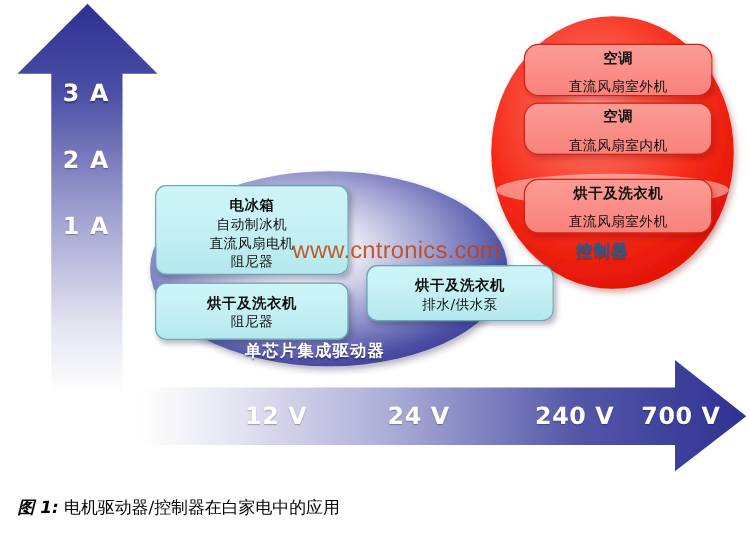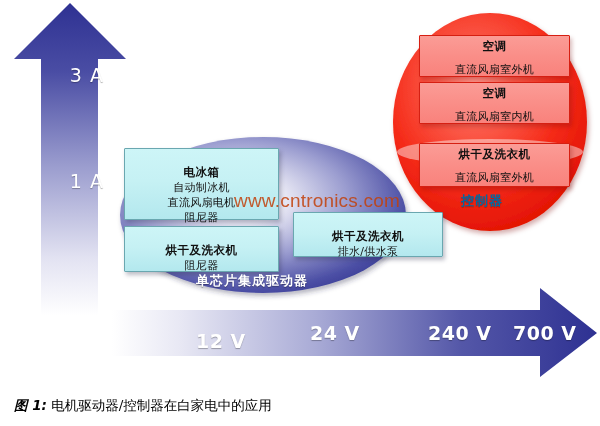--- a/index.html
+++ b/index.html
@@ -22,68 +22,68 @@
     left: 0;
     top: 0;
     width: 600px;
     height: 426px;
   }
 
   
   .amp-label {
     position: absolute;
     color: #ffffff;
-    font-weight: normal;
+    font-weight: bold;
     font-size: 19px;
     letter-spacing: 1px;
-    text-align: right;
+    text-align: center;
     width: 70px;
     text-shadow: 0 1px 1px rgba(0,0,0,0.30);
   }
   .volt-label {
     position: absolute;
     color: #ffffff;
     font-weight: bold;
     font-size: 19px;
     letter-spacing: 0.5px;
     text-align: center;
     text-shadow: 0 1px 1px rgba(0,0,0,0.30);
     white-space: nowrap;
   }
 
   
   .box-cyan {
     position: absolute;
     background: linear-gradient(180deg, #cdf5f7 0%, #c6f1f4 45%, #b3e8ee 100%);
     border: 1px solid #6aa7b0;
-    border-radius: 1px;
+    border-radius: 9px;
     box-shadow: 2px 3px 4px rgba(40,40,70,0.30);
     box-sizing: border-box;
     text-align: center;
     color: #101010;
-    padding-top: 16px;
+    padding-top: 8px;
   }
   .box-cyan .bt {
     font-weight: bold;
     font-size: 11.5px;
     line-height: 15px;
     letter-spacing: 0.5px;
   }
   .box-cyan .bl {
     font-size: 11px;
     line-height: 15px;
     letter-spacing: 0.3px;
   }
 
   
   .box-red {
     position: absolute;
     background: linear-gradient(180deg, #fb9c96 0%, #fa8e88 50%, #f9827c 100%);
     border: 1px solid #d61f12;
-    border-radius: 1px;
+    border-radius: 12px;
     box-shadow: 2px 3px 4px rgba(120,10,10,0.28);
     box-sizing: border-box;
     text-align: center;
     color: #101010;
     padding-top: 3px;
   }
   .box-red .bt {
     font-weight: bold;
     font-size: 11.5px;
     line-height: 15px;
@@ -191,23 +191,24 @@
     <polygon points="112,310 540,310 540,288 597,333 540,377 540,356 112,356" fill="url(#gradRight)"></polygon>
 
     <ellipse cx="263" cy="215" rx="143" ry="78" fill="url(#gradEllipse)" filter="url(#softShadow)"></ellipse>
 
     <ellipse cx="490" cy="122" rx="97" ry="109" fill="url(#gradCircle)" filter="url(#redShadow)"></ellipse>
 
     <ellipse cx="490" cy="152" rx="93" ry="13" fill="#ffffff" opacity="0.45"></ellipse>
   </svg>
 
   <div class="amp-label" style="left:34px; top:64px;">3 A</div>
+  <div class="amp-label" style="left:34px; top:117px;">2 A</div>
   <div class="amp-label" style="left:34px; top:170px;">1 A</div>
 
-  <div class="volt-label" style="left:196px; top:322px;margin-top:8px;">12 V</div>
+  <div class="volt-label" style="left:196px; top:322px;">12 V</div>
   <div class="volt-label" style="left:310px; top:322px;">24 V</div>
   <div class="volt-label" style="left:428px; top:322px;">240 V</div>
   <div class="volt-label" style="left:513px; top:322px;">700 V</div>
 
   <div class="box-cyan" style="left:124px; top:148px; width:155px; height:72px;">
     <div class="bt">电冰箱</div>
     <div class="bl">自动制冰机</div>
     <div class="bl">直流风扇电机</div>
     <div class="bl">阻尼器</div>
   </div>

